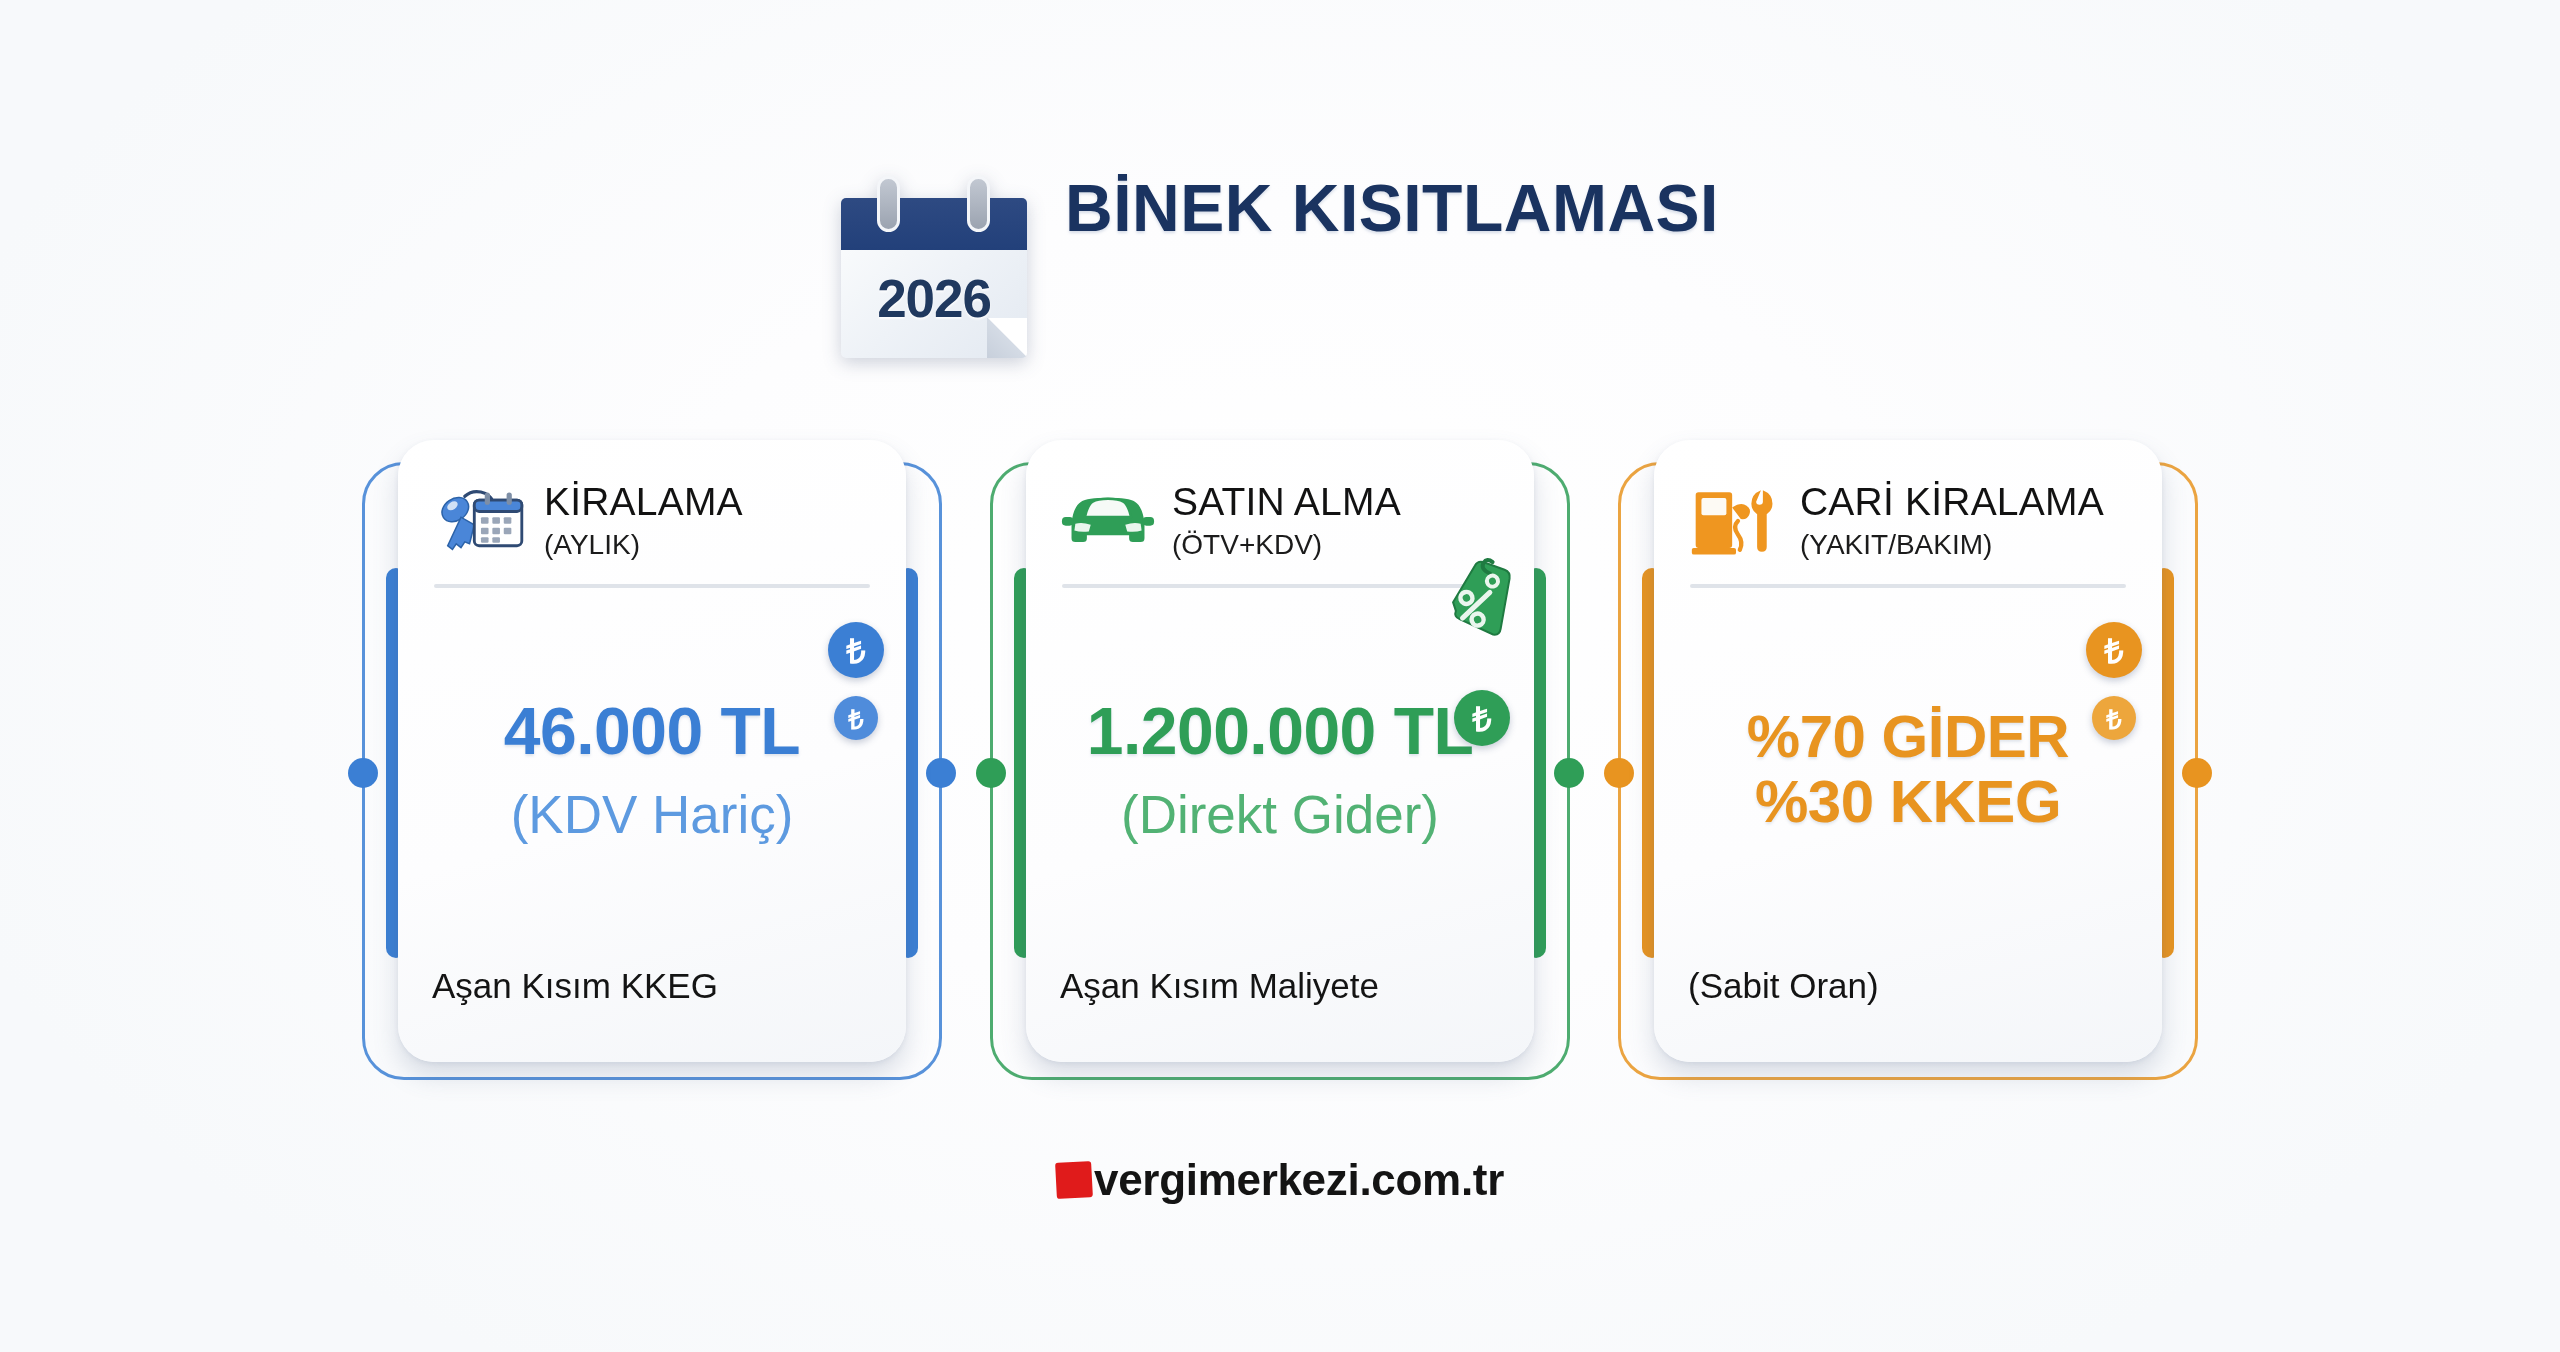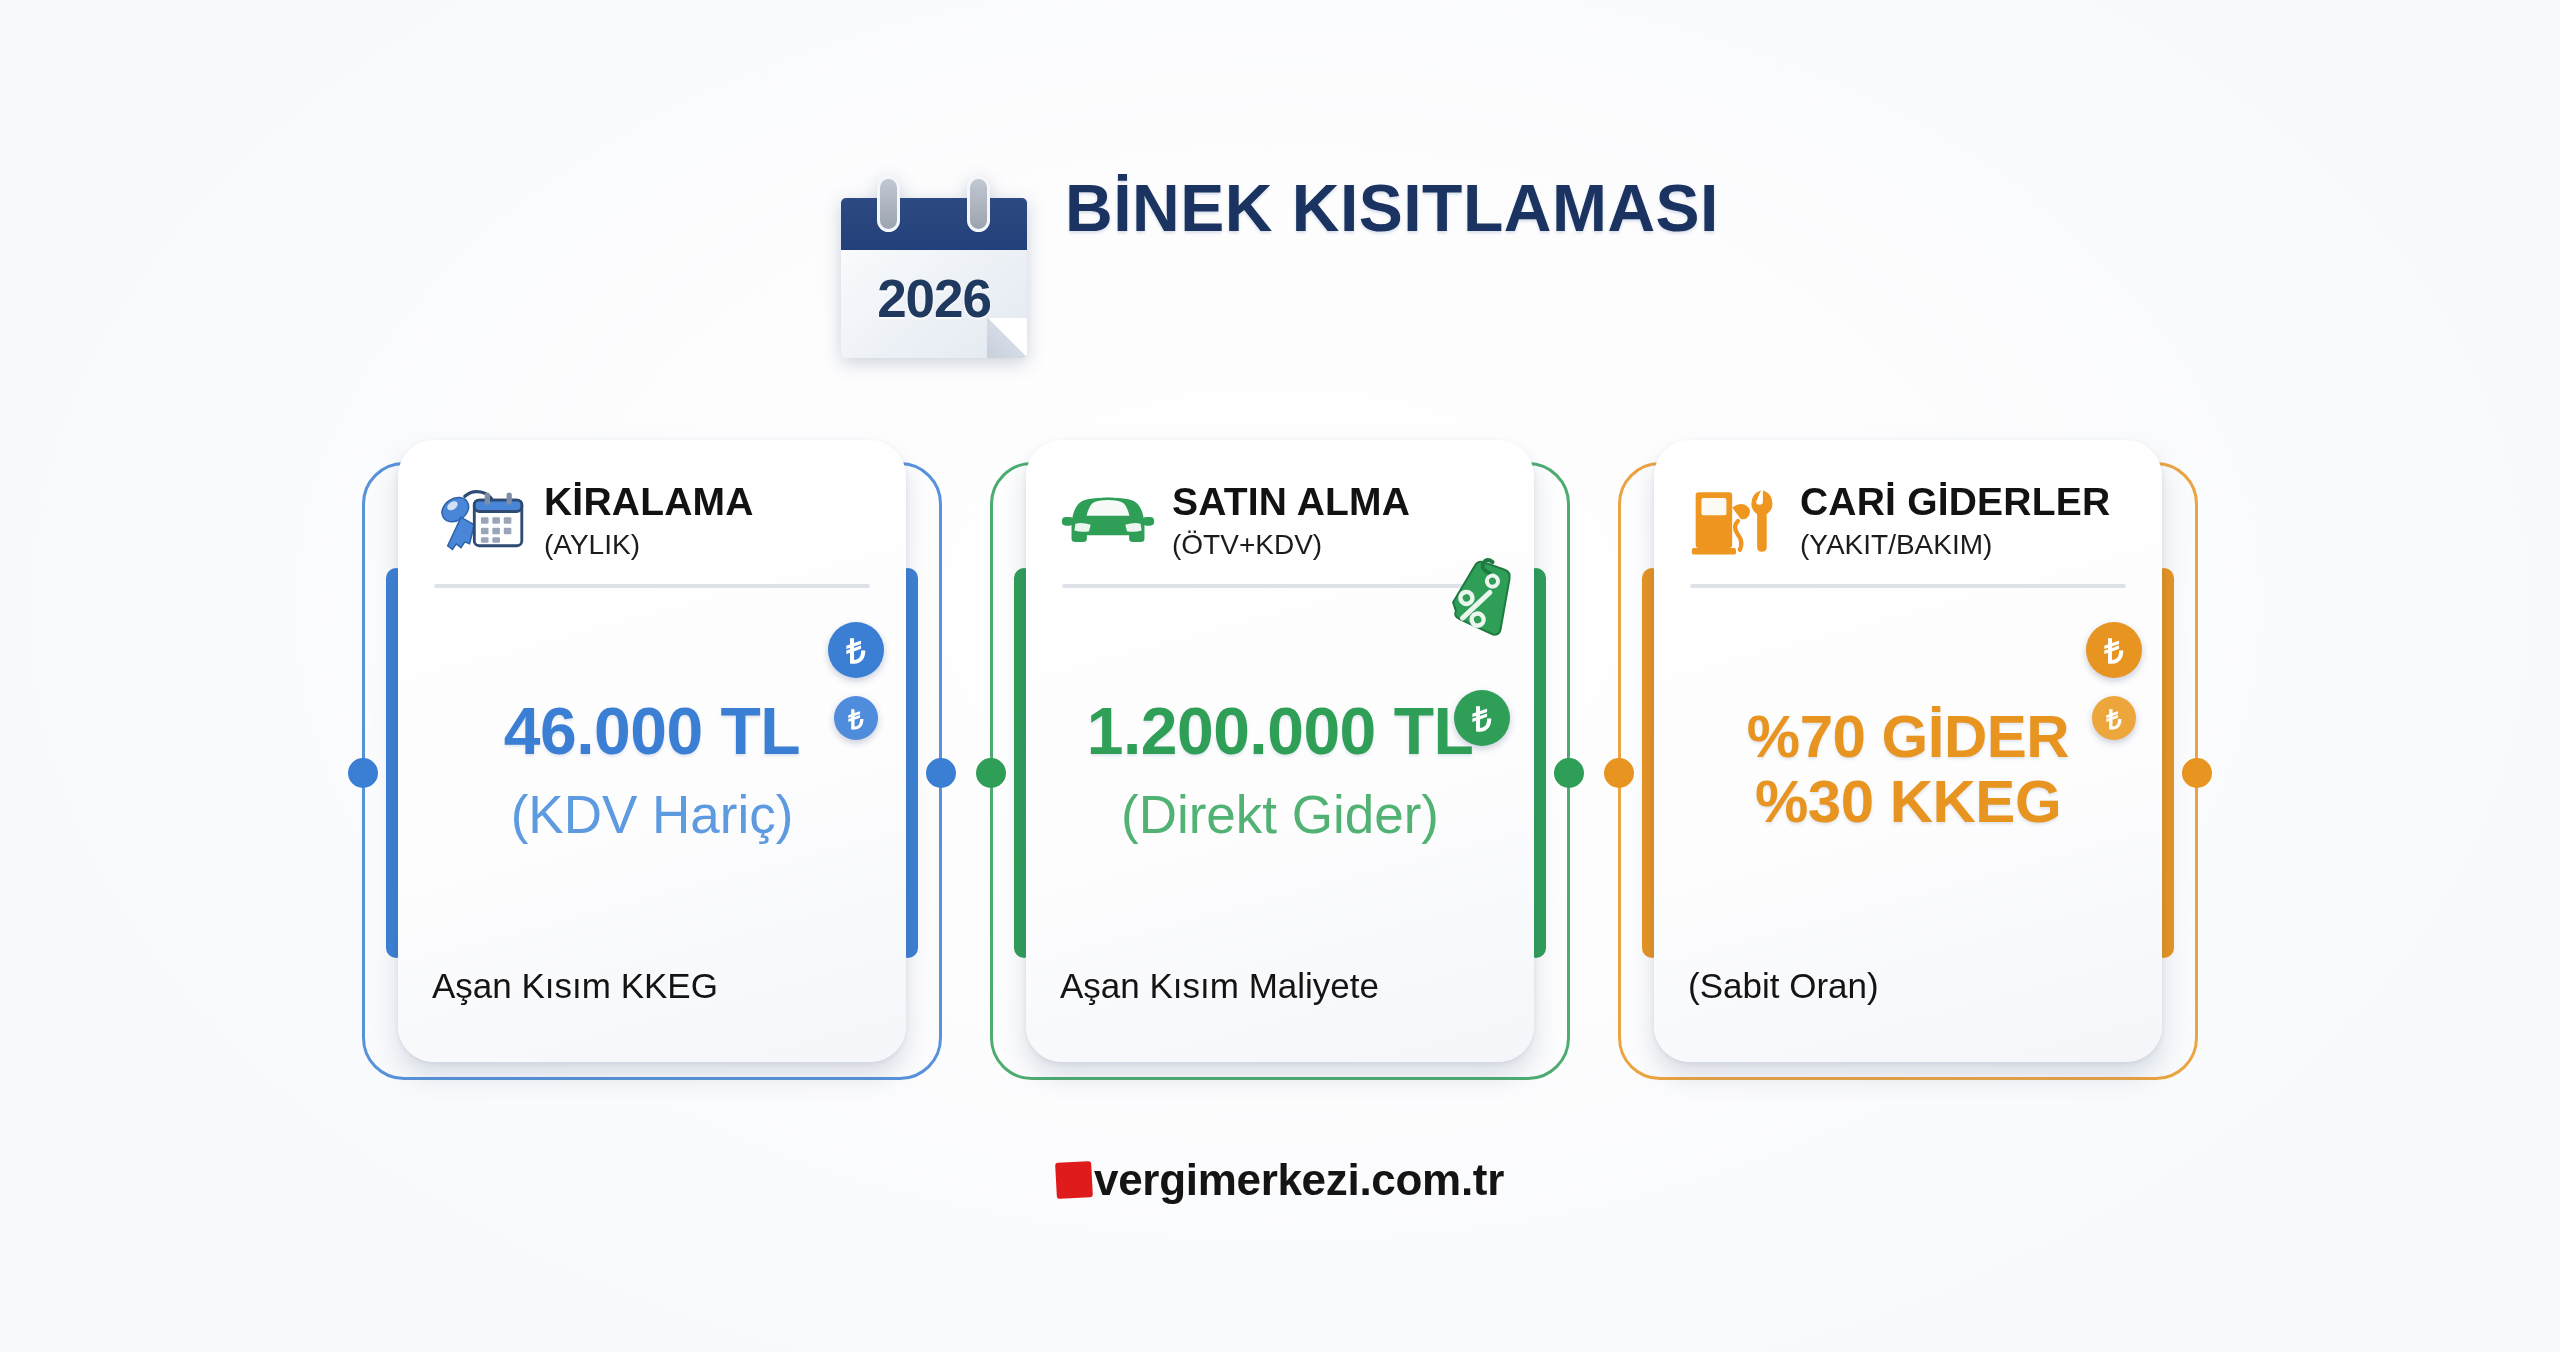--- a/index.html
+++ b/index.html
@@ -103,21 +103,21 @@
     box-shadow:0 14px 26px rgba(80,100,135,.20), 0 2px 5px rgba(80,100,135,.10);
     padding:42px 34px 30px 34px;
     display:flex; flex-direction:column;
     overflow:hidden;
   }
 
   .card-head{ display:flex; align-items:center; gap:16px; }
   .head-icon{ width:96px; height:76px; flex:none; position:relative; }
   .head-labels{ min-width:0; }
   .head-title{
-    font-size:39px; font-weight:bold; color:#121212; letter-spacing:.2px;
+    font-size:39px; font-weight:normal; color:#121212; letter-spacing:.2px;
     line-height:1.02; white-space:nowrap;
   }
   .head-sub{
     font-size:28px; color:#1b1b1b; line-height:1.08; white-space:nowrap;
     margin-top:8px;
   }
 
   .divider{
     height:4px; background:#dfe3e9; border-radius:3px;
     margin:24px 2px 0 2px;
@@ -310,21 +310,21 @@
             <svg viewBox="0 0 100 76" width="96" height="76">
               <rect x="8" y="8" width="38" height="58" rx="3" fill="#ef9620"></rect>
               <rect x="14" y="14" width="26" height="18" rx="2" fill="#fdfaf4"></rect>
               <rect x="4" y="66" width="46" height="7" rx="2" fill="#ef9620"></rect>
               <path d="M46 24 q9-6 15-2 q5 3 3 9 q-2 6-9 5 Z" fill="#ef9620"></path>
               <path d="M52 38 q-6 6 0 14 q6 8 2 16" fill="none" stroke="#ef9620" stroke-width="4.5" stroke-linecap="round"></path>
               <path d="M76 6 q-10 4-10 14 q0 7 6 11 l0 34 q0 5 5 5 q5 0 5-5 l0-34 q6-4 6-11 q0-10-10-14 l0 12 q0 3-3.5 3 q-3.5 0-3.5-3 Z" fill="#ef9620"></path>
             </svg>
           </div>
           <div class="head-labels">
-            <div class="head-title">CARİ GİDERLER</div>
+            <div class="head-title">CARİ KİRALAMA</div>
             <div class="head-sub">(YAKIT/BAKIM)</div>
           </div>
         </div>
 
         <div class="divider"></div>
 
         <div class="coin big" style="background:#e89420;right:20px;top:182px;">₺</div>
         <div class="coin small" style="background:#eda63c;right:26px;top:256px;">₺</div>
 
         <div class="card-body">

